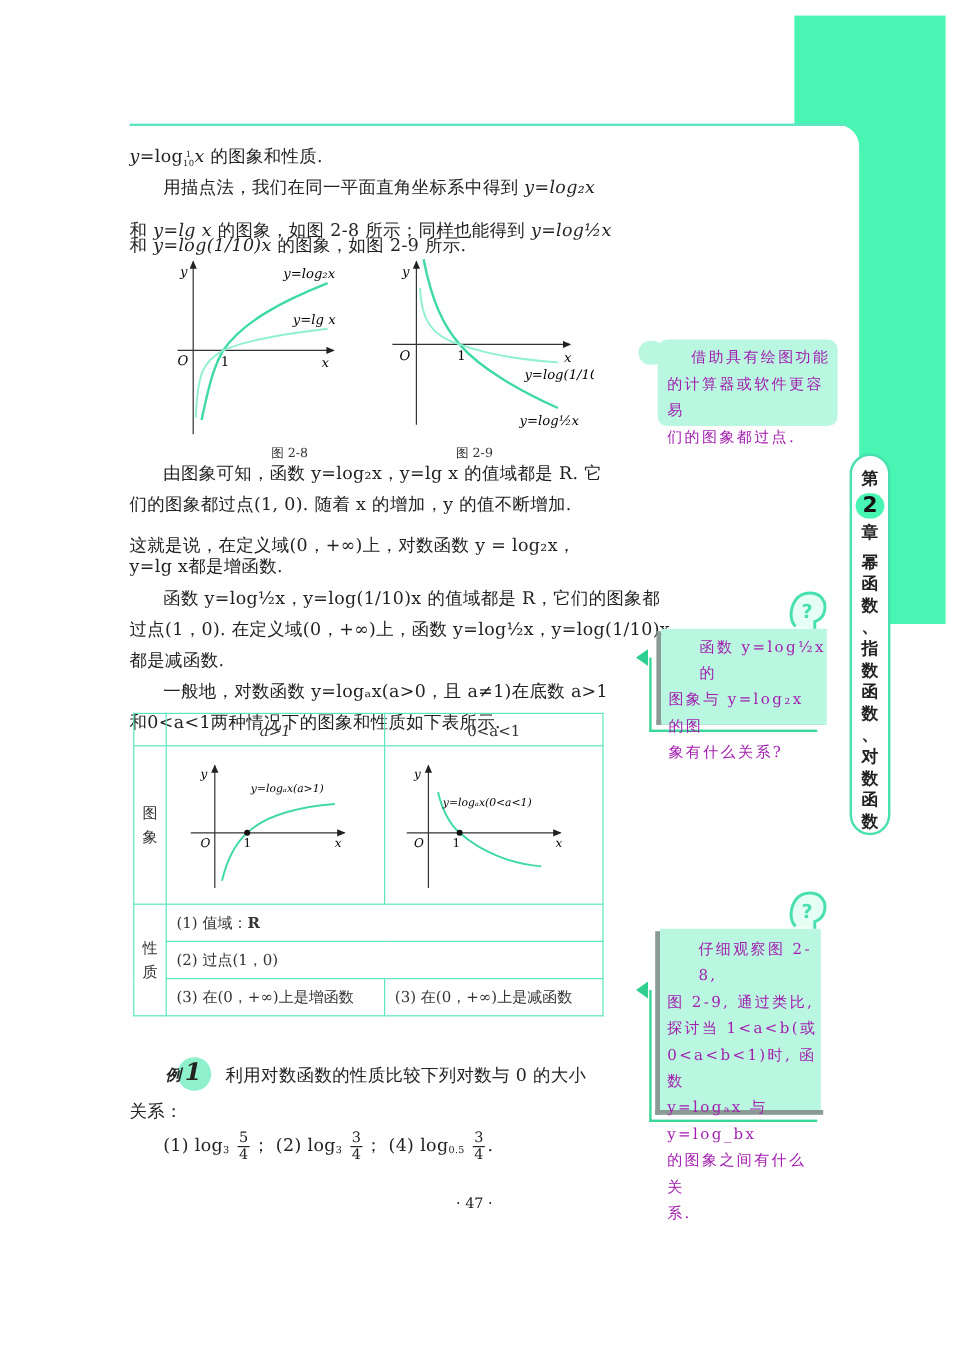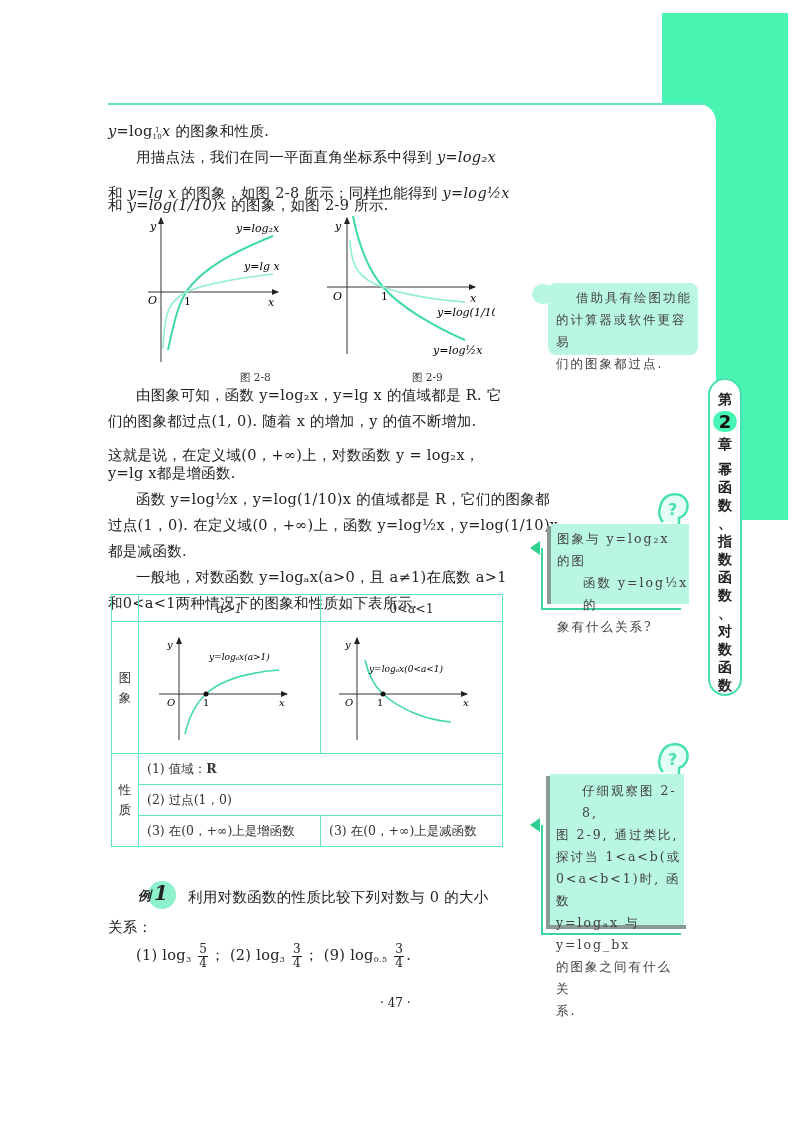--- a/index.html
+++ b/index.html
@@ -9,21 +9,21 @@
   .page-white{position:absolute;left:0;top:104px;width:716px;height:1017px;background:#fff;border-top-right-radius:18px;}
   .top-rule{position:absolute;left:108px;top:103px;width:598px;height:2px;background:#5fe6c0;}
   .p{position:absolute;left:108px;font-size:14.5px;line-height:26px;white-space:nowrap;letter-spacing:0.3px;}
   .it{font-style:italic;}
   .b{font-weight:bold;}
   sub.s{font-size:8px;vertical-align:-2px;}
   .frac-s{display:inline-block;font-size:7px;line-height:7px;vertical-align:-3px;text-align:center;}
   .frac{display:inline-flex;flex-direction:column;align-items:center;vertical-align:middle;font-size:12px;line-height:13px;margin:0 2px;}
   .frac .n{border-bottom:1px solid #222;padding:0 1px;}
   .caption{position:absolute;font-size:10.5px;color:#333;}
-  .tip{position:absolute;background:#b9f7e0;font-size:12.5px;line-height:22px;letter-spacing:2px;color:#404040;}
+  .tip{position:absolute;background:#b9f7e0;font-size:12.5px;line-height:22px;letter-spacing:2px;color:#a21caf;}
   .tip-shadow{position:absolute;background:#8a9a95;}
   .tip-line{position:absolute;background:#3ad79a;}
   .tip-arrow{position:absolute;width:0;height:0;border-top:7px solid transparent;border-bottom:7px solid transparent;border-right:10px solid #2fcf8f;}
   .side-pill{position:absolute;left:708px;top:378px;width:34px;height:318px;border:2px solid #48e0b0;border-radius:17px;background:#fff;
              display:flex;flex-direction:column;align-items:center;padding-top:10px;box-sizing:border-box;font-weight:bold;font-size:14px;}
   .side-pill span{display:block;line-height:18px;}
   .chap-num{width:24px;height:24px;border-radius:12px;background:#48f5b2;color:#111;font-family:"DejaVu Sans",sans-serif;font-weight:bold;font-size:18px;
             display:flex;align-items:center;justify-content:center;margin:3px 0;}
   table.cmp{position:absolute;left:111px;top:592px;width:392px;border-collapse:collapse;font-size:12.5px;}
   table.cmp td{border:1.5px solid #5fe6c0;padding:0;color:#333;}
@@ -64,35 +64,35 @@
   <line x1="33" y1="150" x2="33" y2="6" stroke="#333" stroke-width="1" marker-end="url(#ar)"></line>
   <path d="M40,138 C48,100 52,90 58,80 C75,55 110,38 145,24" stroke="#3fd9a8" stroke-width="2" fill="none"></path>
   <path d="M35,136 C37,100 40,90 58,80 C80,70 120,65 145,62" stroke="#8ff0cc" stroke-width="1.6" fill="none"></path>
   <text x="22" y="18" font-size="11" font-style="italic">y</text>
   <text x="20" y="92" font-size="11" font-style="italic">O</text>
   <text x="56" y="93" font-size="11">1</text>
   <text x="140" y="94" font-size="11" font-style="italic">x</text>
   <text x="108" y="20" font-size="11" font-style="italic">y=log₂x</text>
   <text x="116" y="58" font-size="11" font-style="italic">y=lg x</text>
 </svg>
-<div class="caption" style="left:240px;top:371px;">图 2-8</div>
+<div class="caption" style="left:226px;top:371px;">图 2-8</div>
 
 <svg style="position:absolute;left:325px;top:212px;" width="170" height="150">
   <line x1="2" y1="75" x2="150" y2="75" stroke="#333" stroke-width="1" marker-end="url(#ar)"></line>
   <line x1="22" y1="142" x2="22" y2="6" stroke="#333" stroke-width="1" marker-end="url(#ar)"></line>
   <path d="M28,4 C35,40 45,60 58,75 C75,95 110,115 140,128" stroke="#3fd9a8" stroke-width="2" fill="none"></path>
   <path d="M25,28 C26,55 35,68 58,75 C85,85 115,88 140,90" stroke="#8ff0cc" stroke-width="1.6" fill="none"></path>
   <text x="10" y="18" font-size="11" font-style="italic">y</text>
   <text x="8" y="88" font-size="11" font-style="italic">O</text>
   <text x="56" y="88" font-size="11">1</text>
   <text x="145" y="90" font-size="11" font-style="italic">x</text>
   <text x="112" y="104" font-size="11" font-style="italic">y=log(1/10)x</text>
   <text x="108" y="142" font-size="11" font-style="italic">y=log½x</text>
 </svg>
-<div class="caption" style="left:412px;top:371px;">图 2-9</div>
+<div class="caption" style="left:380px;top:371px;">图 2-9</div>
 
 <div class="tip" style="left:548px;top:283px;width:142px;height:68px;padding:4px 0 0 8px;border-radius:8px;">
   <div style="padding-left:20px;">借助具有绘图功能</div>
   <div>的计算器或软件更容易</div>
   <div>们的图象都过点.</div>
 </div>
 <div style="position:absolute;left:532px;top:284px;width:22px;height:20px;border-radius:10px;background:#b9f7e0;"></div>
 
 <div class="p" style="top:382px;left:136px;">由图象可知，函数 y=log₂x，y=lg x 的值域都是 R. 它</div>
 <div class="p" style="top:408px;">们的图象都过点(1, 0). 随着 x 的增加，y 的值不断增加.</div>
@@ -104,22 +104,22 @@
 <div class="p" style="top:538px;">都是减函数.</div>
 
 <div class="p" style="top:564px;left:136px;">一般地，对数函数 y=logₐx(a&gt;0，且 a≠1)在底数 a&gt;1</div>
 
 <div class="tip-line" style="left:541px;top:548px;width:2px;height:62px;"></div>
 <div class="tip-line" style="left:541px;top:608px;width:140px;height:2px;"></div>
 <div class="tip-arrow" style="left:530px;top:541px;"></div>
 <div class="tip-shadow" style="left:547px;top:526px;width:4px;height:78px;"></div>
 <div class="tip-shadow" style="left:547px;top:600px;width:140px;height:4px;"></div>
 <div class="tip" style="left:551px;top:524px;width:132px;height:76px;padding:4px 0 0 6px;">
+  <div style="padding-left:26px;">函数 y=log½x 的</div>
   <div>图象与 y=log₂x 的图</div>
-  <div style="padding-left:26px;">函数 y=log½x 的</div>
   <div>象有什么关系?</div>
 </div>
 <svg style="position:absolute;left:655px;top:490px;" width="34" height="36">
   <path d="M8,32 C2,26 4,16 8,10 C14,2 28,2 32,12 C34,20 30,26 24,28 L24,34" stroke="#48e0b0" stroke-width="2.5" fill="#e6fff5"></path>
   <text x="13" y="25" font-size="16" font-weight="bold" fill="#48e0b0" font-family="DejaVu Sans, sans-serif">?</text>
 </svg>
 
 <div class="p" style="top:590px;">和0&lt;a&lt;1两种情况下的图象和性质如下表所示.</div>
 
 <table class="cmp" style="top:594px;">
@@ -228,20 +228,20 @@
   <span>(1) log</span><sub class="s">3</sub>
   <span class="frac">
       <span class="n">5</span>
       <span>4</span>
     </span><span>；</span>
   <span>(2) log</span><sub class="s">3</sub>
   <span class="frac">
       <span class="n">3</span>
       <span>4</span>
     </span><span>；</span>
-  <span>(9) log</span><sub class="s">0.5</sub>
+  <span>(4) log</span><sub class="s">0.5</sub>
   <span class="frac">
       <span class="n">3</span>
       <span>4</span>
     </span><span>.</span>
 </div>
 
 <div class="page-num">· 47 ·</div>
 
 </body></html>

